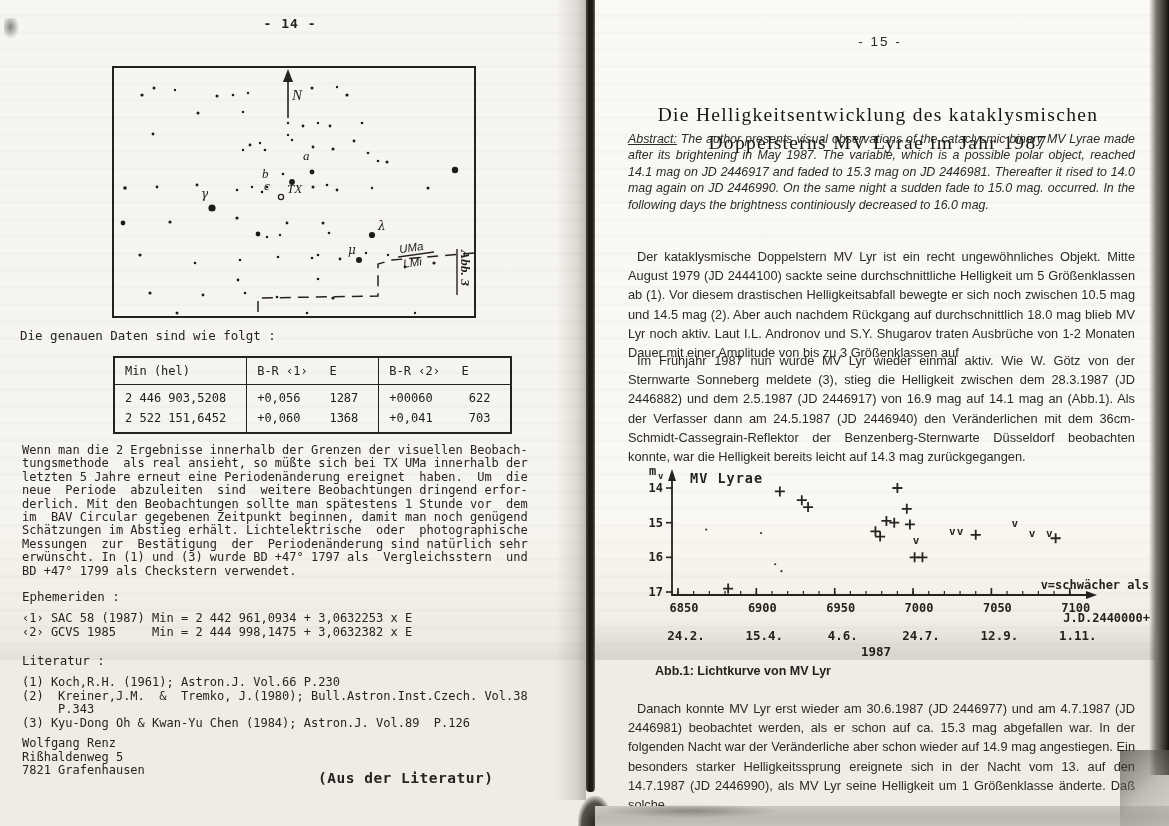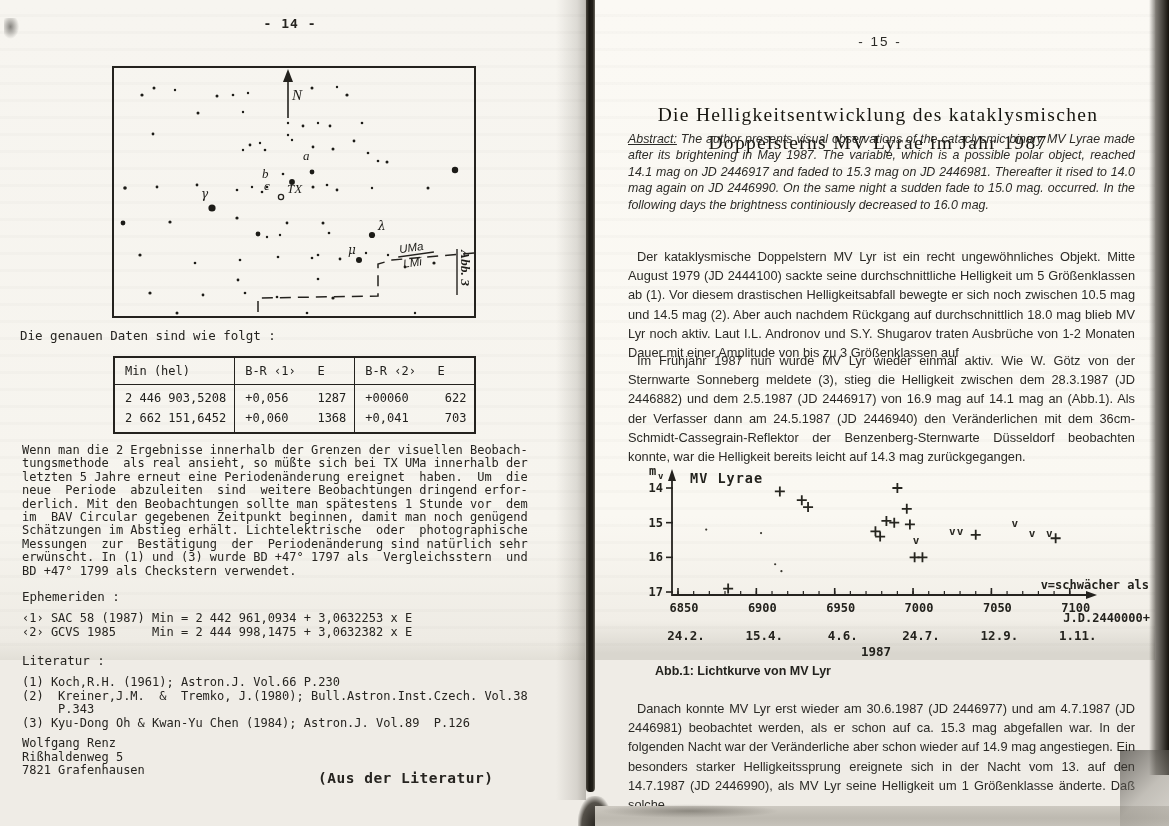--- a/index.html
+++ b/index.html
@@ -32,21 +32,21 @@
   
   .mono{font-family:"DejaVu Sans Mono","Liberation Mono",monospace;color:#262420;}
   .pagenum-l{position:absolute;left:240px;top:16px;width:100px;text-align:center;
         font-size:13px;font-weight:bold;letter-spacing:1px;}
   .intro-line{position:absolute;left:20px;top:328px;font-size:12.5px;}
   .tw-par{position:absolute;left:22px;top:444px;font-size:12px;line-height:13.4px;white-space:pre;}
   .tw-block{position:absolute;font-size:12px;line-height:13.6px;white-space:pre;}
   .tw-head{position:absolute;font-size:12.5px;}
   
   .min-table{position:absolute;left:113px;top:356px;border:2px solid #24221e;border-collapse:collapse;}
-  .min-table td{border-left:1.5px solid #24221e;padding:3px 8px 3px 10px;font-size:12px;
+  .min-table td{border-left:1.5px solid #24221e;padding:3px 20px 3px 10px;font-size:12px;
         font-family:"DejaVu Sans Mono","Liberation Mono",monospace;white-space:pre;}
   .min-table td:first-child{border-left:none;}
   .min-table .hdr td{padding:6px 13px 6px 10px;border-bottom:1.5px solid #24221e;}
   .min-table .r1 td{padding-top:6px;}
   .min-table .r2 td{padding-bottom:7px;}
   
   .note1{position:absolute;left:245px;top:751px;font-size:14.5px;font-weight:bold;letter-spacing:.5px;}
   .note1 .u{border-bottom:2px solid #262420;padding-bottom:1px;}
   .note2{position:absolute;left:318px;top:770px;font-size:14.5px;font-weight:bold;letter-spacing:.5px;}
   
@@ -197,21 +197,21 @@
         <td>Min (hel)</td>
         <td>B-R ‹1›   E</td>
         <td>B-R ‹2›   E</td>
       </tr>
       <tr class="r1">
         <td>2 446 903,5208</td>
         <td>+0,056    1287</td>
         <td>+00060     622</td>
       </tr>
       <tr class="r2">
-        <td>2 662 151,6452</td>
+        <td>2 522 151,6452</td>
         <td>+0,060    1368</td>
         <td>+0,041     703</td>
       </tr>
     </tbody>
       </table>
 
     <div class="tw-par mono">Wenn man die 2 Ergebnisse innerhalb der Grenzen der visuellen Beobach-
 tungsmethode  als real ansieht, so müßte sich bei TX UMa innerhalb der
 letzten 5 Jahre erneut eine Periodenänderung ereignet  haben.  Um  die
 neue  Periode  abzuleiten  sind  weitere Beobachtungen dringend erfor-

